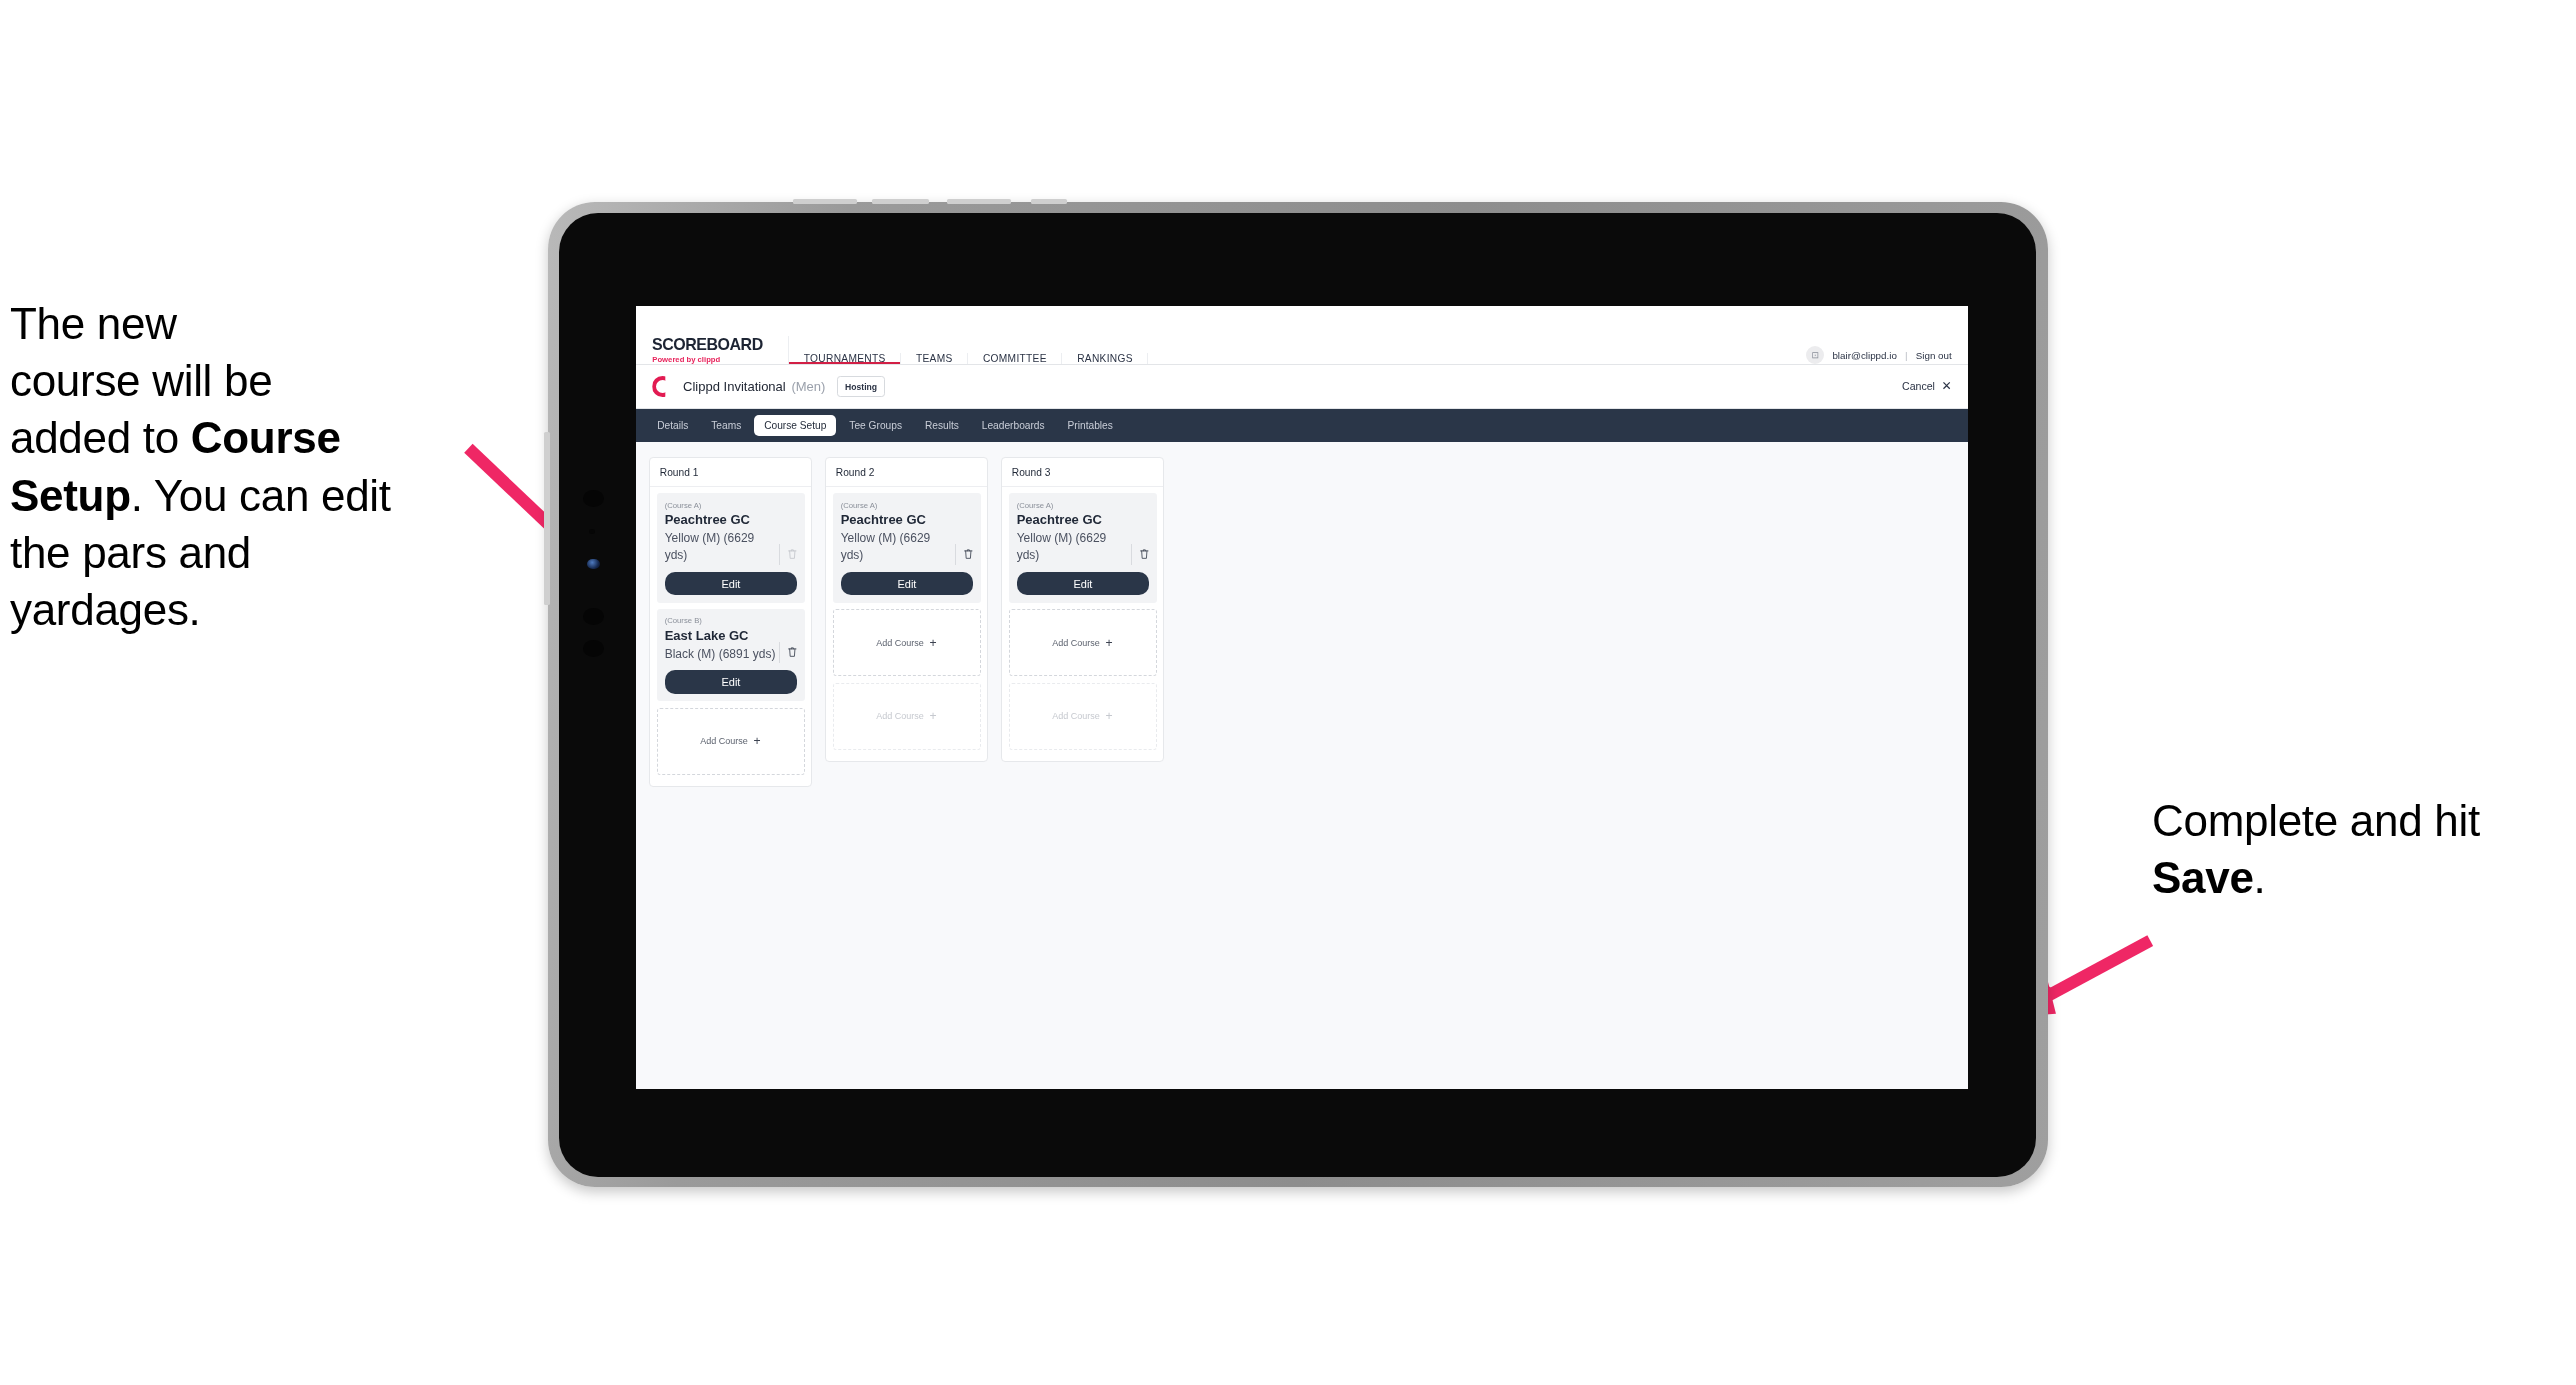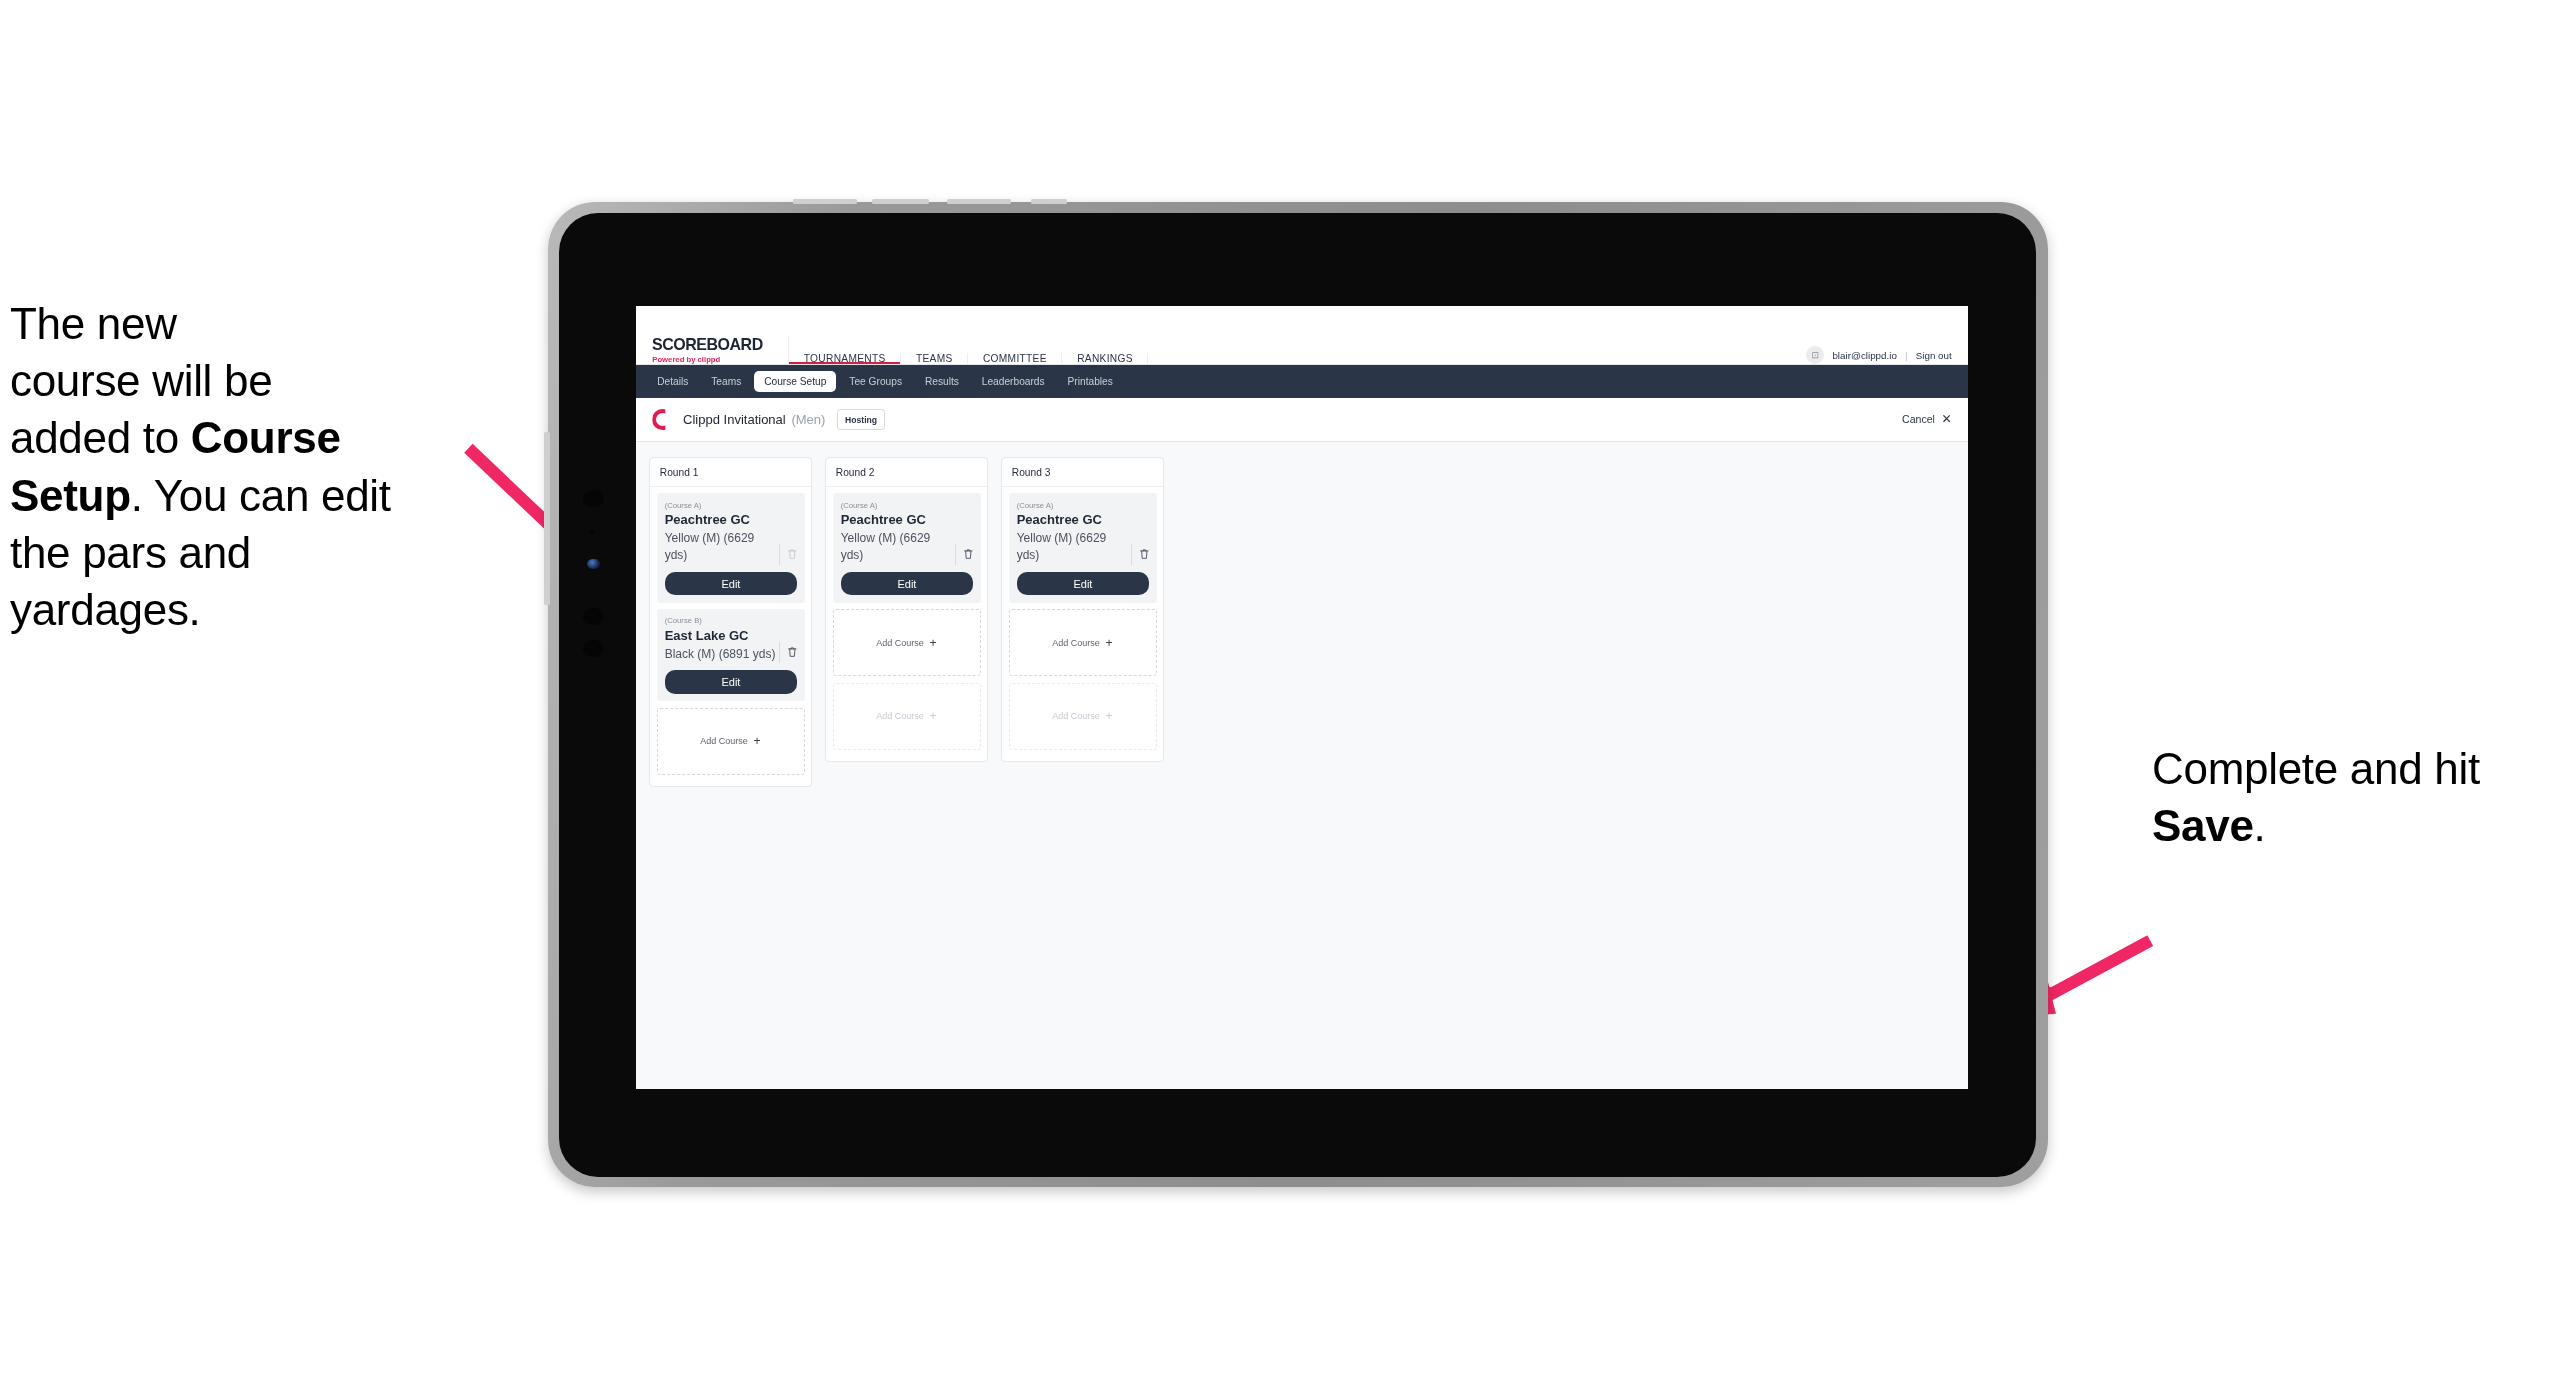--- a/index.html
+++ b/index.html
@@ -25,21 +25,21 @@
     font-family: "Liberation Sans", sans-serif;
     color: #000000;
     font-size: 44px;
     line-height: 1.30;
     letter-spacing: -0.3px;
     font-weight: 400;
   }
   .annot b { font-weight: 700; }
 
   #annot-left  { left: 10px;  top: 295px;  width: 424px; }
-  #annot-right { left: 2152px; top: 740px; width: 408px; }
+  #annot-right { left: 2152px; top: 792px; width: 408px; }
 
   .arrow-svg { position: absolute; overflow: visible; }
 
   
   #tablet {
     position: absolute;
     left: 548px;
     top: 202px;
     width: 1500px;
     height: 985px;
@@ -365,42 +365,42 @@
       <div id="topnav-right">
         <div id="avatar">
           <span>⊡</span>
         </div>
         <span>blair@clippd.io</span>
         <span class="pipe">|</span>
         <span id="signout">Sign out</span>
       </div>
     </div>
 
+    <div id="tbar">
+      <div id="c-logo"></div>
+      <span id="t-title">Clippd Invitational</span>
+      <span id="t-gender">(Men)</span>
+      <span id="t-badge">Hosting</span>
+      <div id="tbar-spacer"></div>
+      <div id="cancel-btn">
+        <span>Cancel</span>
+        <span id="cancel-x">✕</span>
+      </div>
+    </div>
+
     <div id="subtabs">
       <div class="subtab"><span>Details</span></div>
       <div class="subtab"><span>Teams</span></div>
       <div class="subtab active"><span>Course Setup</span></div>
       <div class="subtab"><span>Tee Groups</span></div>
       <div class="subtab"><span>Results</span></div>
       <div class="subtab"><span>Leaderboards</span></div>
       <div class="subtab"><span>Printables</span></div>
     </div>
 
-    <div id="tbar">
-      <div id="c-logo"></div>
-      <span id="t-title">Clippd Invitational</span>
-      <span id="t-gender">(Men)</span>
-      <span id="t-badge">Hosting</span>
-      <div id="tbar-spacer"></div>
-      <div id="cancel-btn">
-        <span>Cancel</span>
-        <span id="cancel-x">✕</span>
-      </div>
-    </div>
-
     <div id="main">
 
       <div class="round-col">
         <div class="round-head">Round 1</div>
         <div class="round-body">
 
           <div class="course-card">
             <div class="cc-top">
               <div class="cc-text">
                 <div class="cc-label">(Course A)</div>

